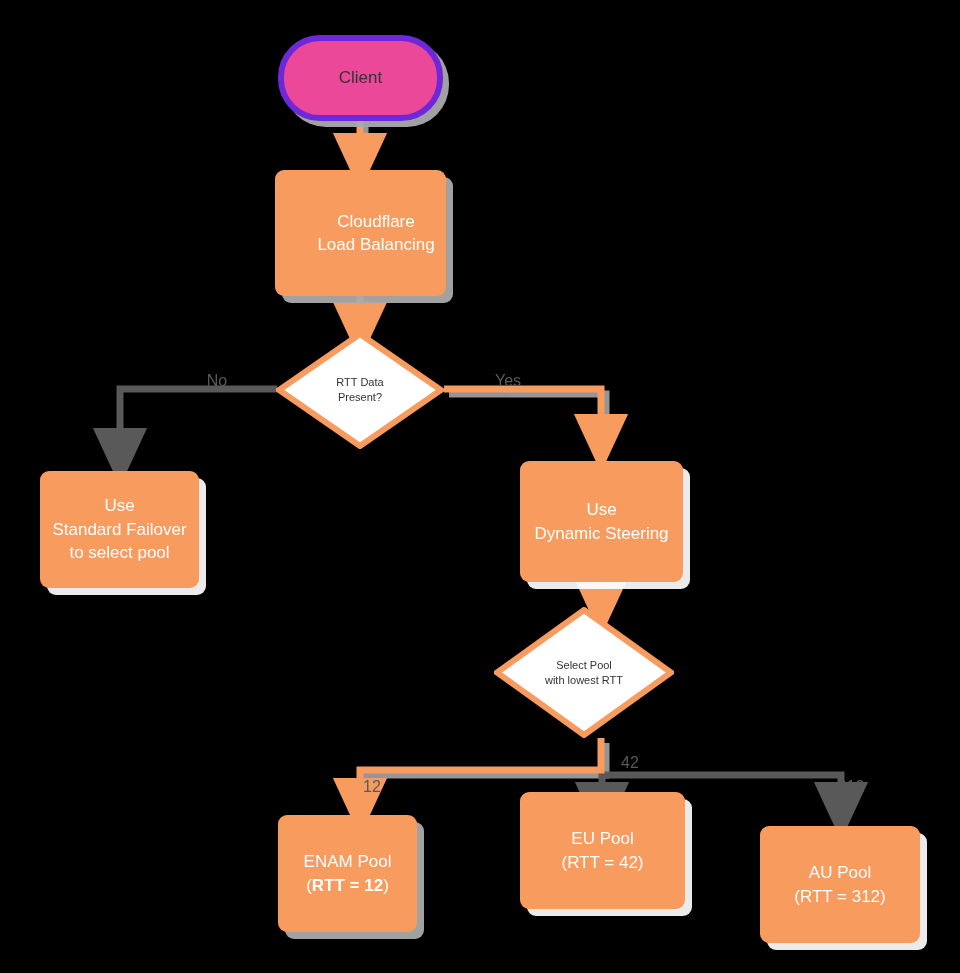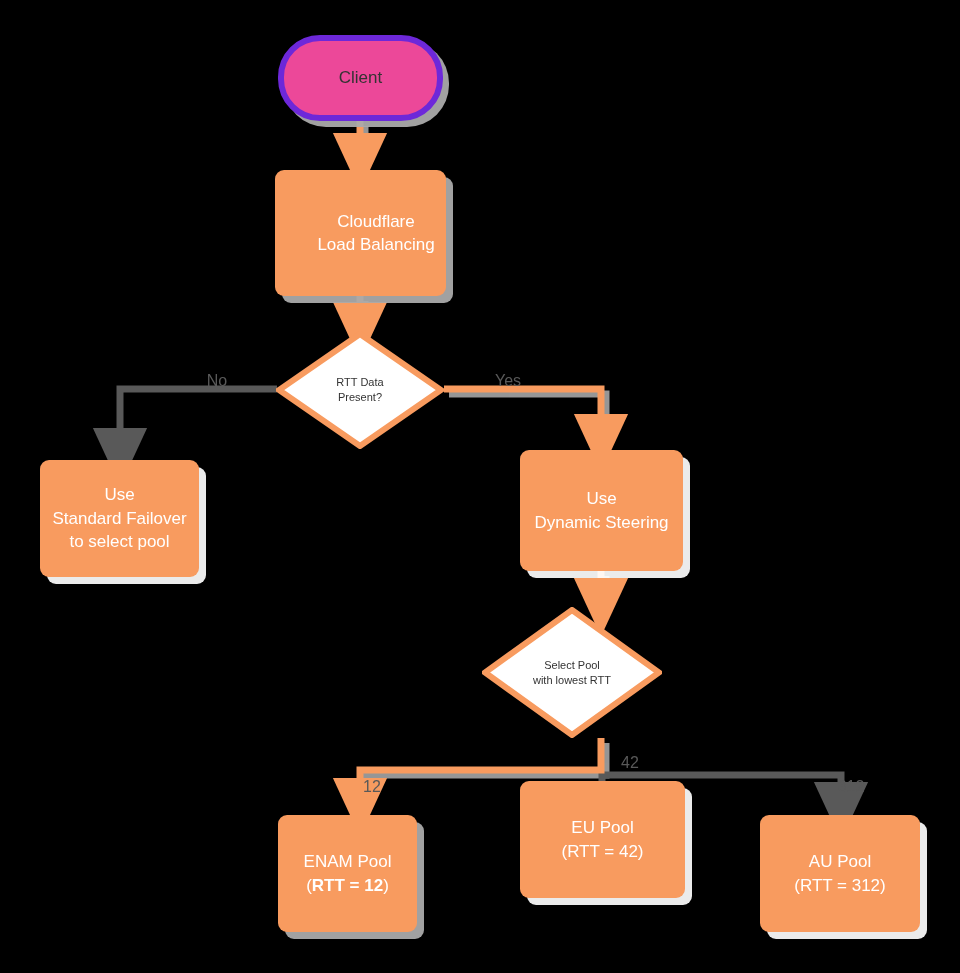--- a/index.html
+++ b/index.html
@@ -25,21 +25,21 @@
   }
   
   .n-proc{
     background:#f89b5f;
     border-radius:9px;
     color:#ffffff;
     font-size:17px;
     line-height:1.38;
   }
   .shadow-grey{box-shadow:7px 7px 0 rgba(170,170,170,0.95);}
-  .shadow-white{box-shadow:7px 7px 0 rgba(255,255,255,0.92);}
+  .shadow-white{box-shadow:7px 7px 0 rgba(255,255,255,0.92);margin-top:11px;}
 
   
   .n-dia{background:transparent;}
   .n-dia .dia-shape{
     position:absolute;left:0;top:0;width:100%;height:100%;
   }
   .n-dia .dia-label{
     position:relative;z-index:2;
     color:#333333;font-size:11px;line-height:1.32;
     width:100%;
@@ -125,21 +125,21 @@
     <span class="lbl">Use
 Standard Failover
 to select pool</span>
   </div>
 
   <div class="node n-proc shadow-white" style="left:520px;top:450px;width:163px;height:121px;">
     <span class="lbl">Use
 Dynamic Steering</span>
   </div>
 
-  <div class="node n-dia" style="left:482px;top:607px;width:180px;height:131px;">
+  <div class="node n-dia" style="left:494px;top:607px;width:180px;height:131px;">
     <svg class="dia-shape" viewBox="0 0 180 131" preserveAspectRatio="none">
       <polygon points="90,3 177,65.5 90,128 3,65.5" fill="#ffffff" stroke="#f89b5f" stroke-width="6"></polygon>
     </svg>
     <span class="dia-label lbl">Select Pool
 with lowest RTT</span>
   </div>
 
   <div class="node n-proc shadow-grey" style="left:278px;top:815px;width:139px;height:117px;">
     <span>
       <span>ENAM Pool</span><br>

